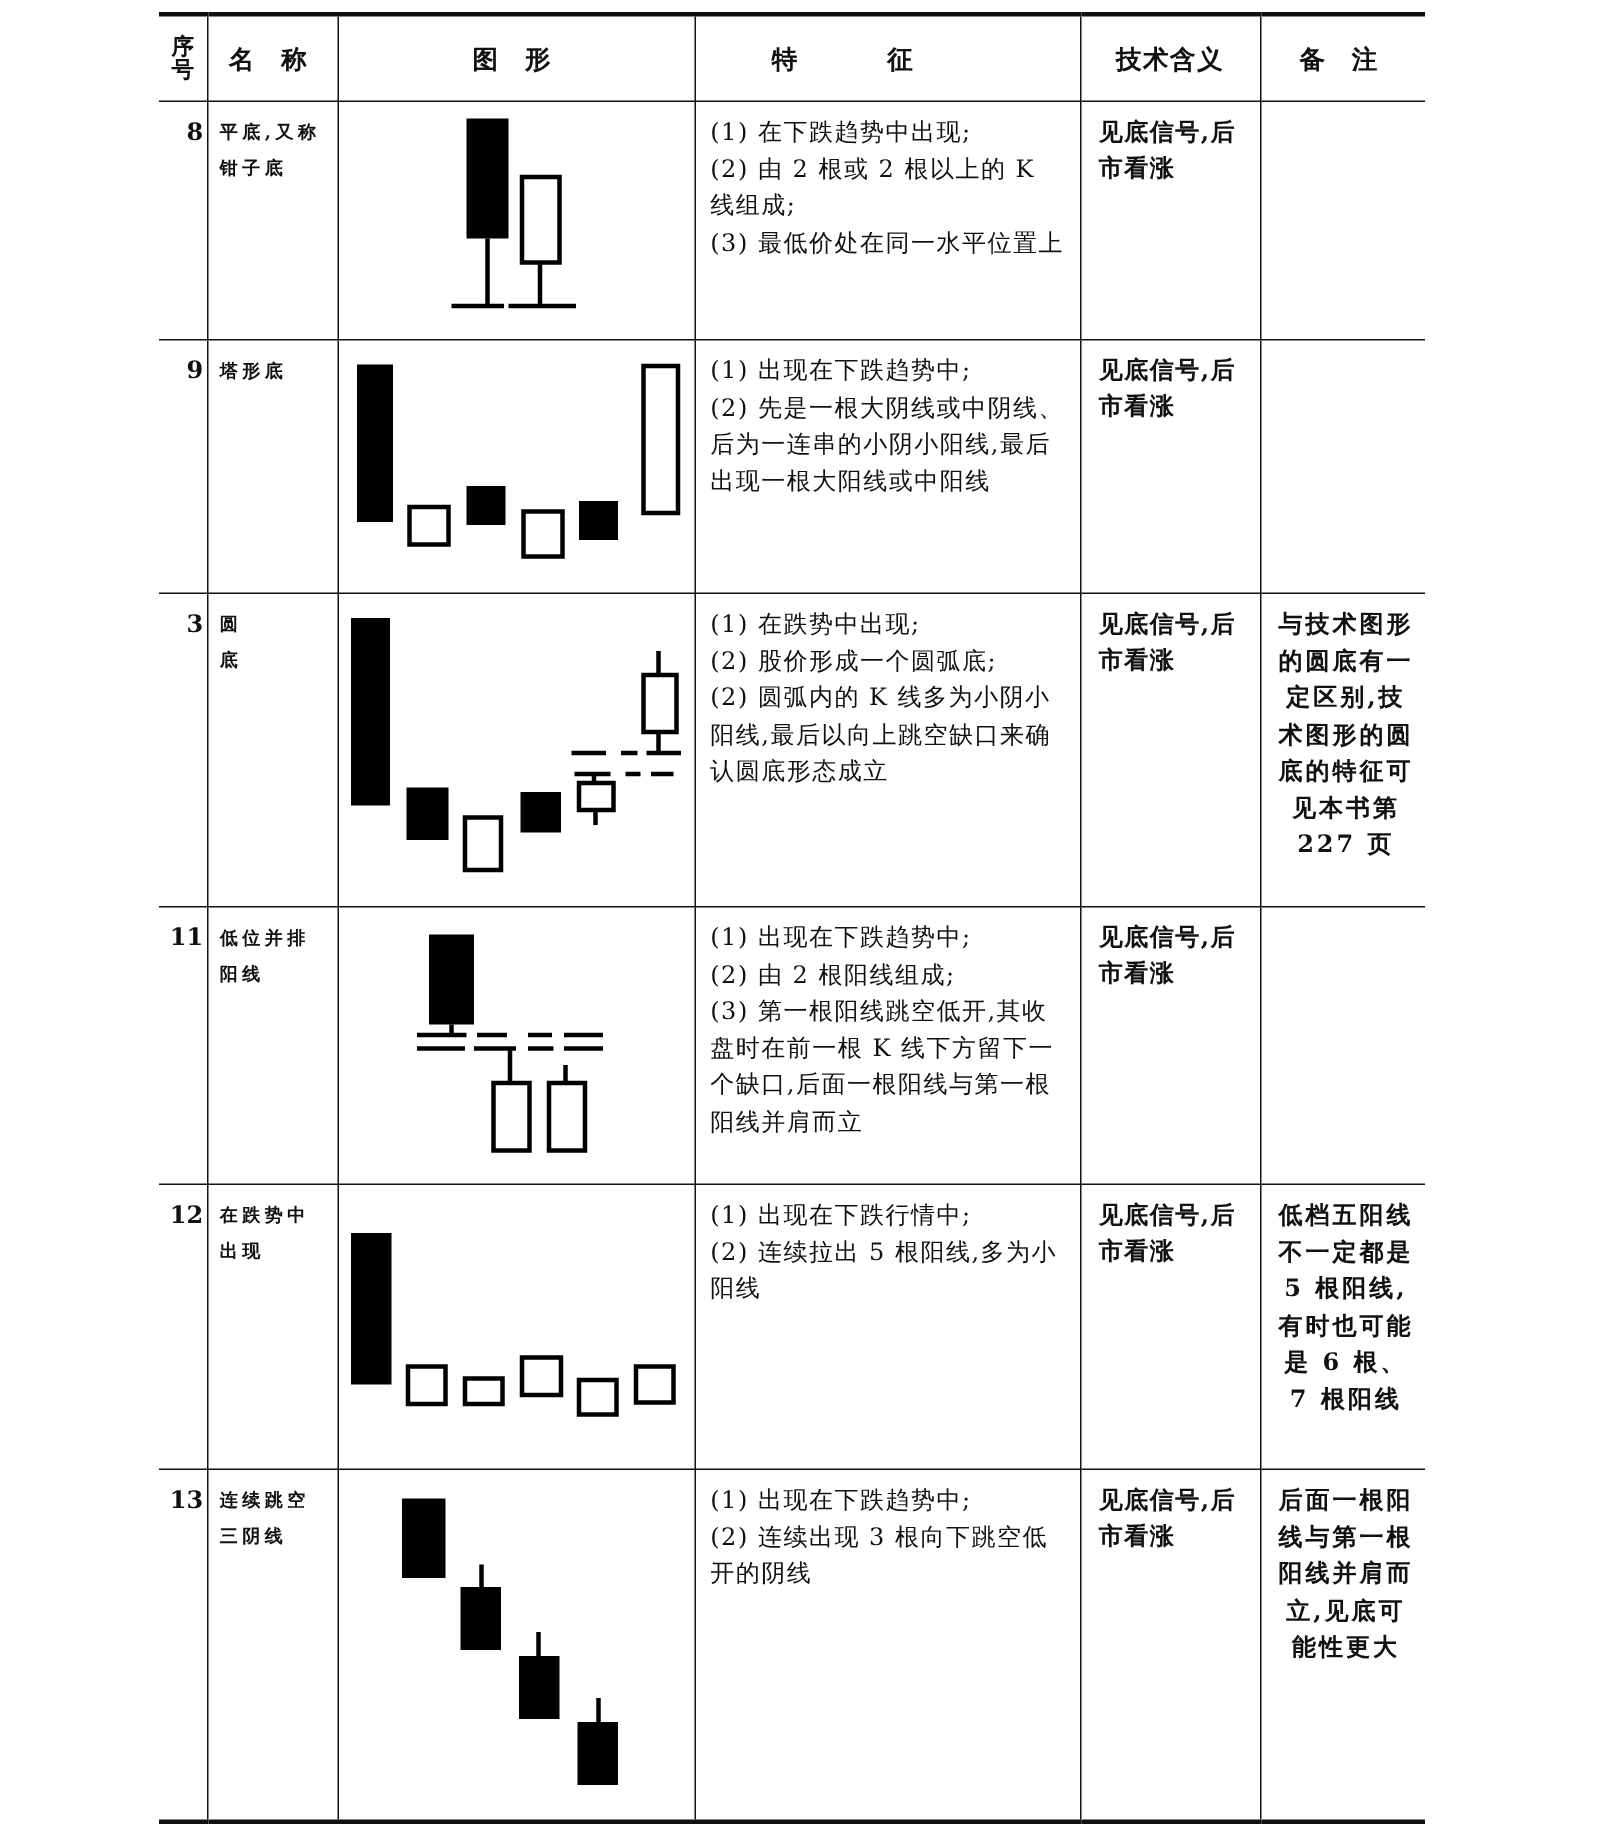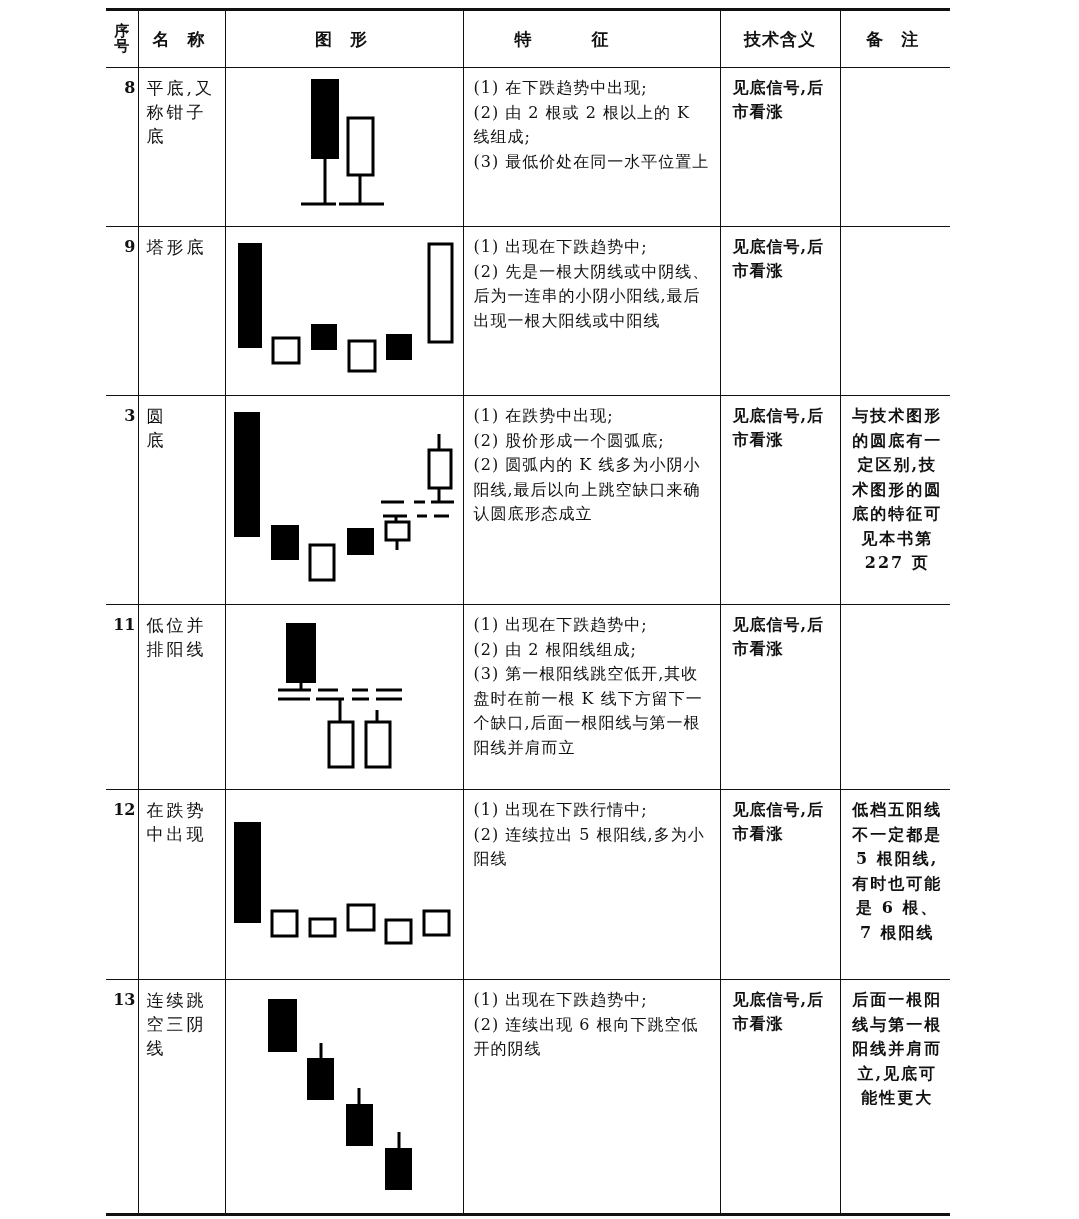--- a/index.html
+++ b/index.html
@@ -9,21 +9,21 @@
   .tbl th, .tbl td { border: 1.5px solid #111; vertical-align: top; padding: 0; }
   .tbl tr:first-child th { border-top: 3px solid #111; }
   .tbl tr:last-child td { border-bottom: 3px solid #111; }
   .tbl th:first-child, .tbl td:first-child { border-left: none; }
   .tbl th:last-child, .tbl td:last-child { border-right: none; }
   .tbl th { height: 56px; font-size: 17px; font-weight: bold; vertical-align: middle; text-align: center; letter-spacing: 6px; }
   .th-no { font-size: 15px !important; line-height: 15px; letter-spacing: 0 !important; }
   .th-no span { display: block; }
   .wide-gap { letter-spacing: 60px !important; }
   .no { text-align: right; font-size: 16px; font-weight: bold; padding: 10px 2px 0 0 !important; }
-  .name { font-size: 17px; line-height: 24px; padding: 8px 4px 0 8px !important; letter-spacing: 3px; font-weight: normal; }
+  .name { font-size: 12px; line-height: 24px; padding: 8px 4px 0 8px !important; letter-spacing: 3px; font-weight: bold; }
   .feat { font-size: 16px; line-height: 24.5px; padding: 8px 8px 0 10px !important; font-weight: normal; letter-spacing: 1px; }
   .feat div { margin: 0; }
   .tech { font-size: 16px; line-height: 24px; padding: 8px 4px 0 12px !important; font-weight: bold; letter-spacing: 1px; }
   .note { font-size: 16px; line-height: 24.5px; padding: 8px 6px 0 10px !important; font-weight: bold; letter-spacing: 2px; text-align: center; }
   .fig { position: relative; }
   .fig svg { position: absolute; left: 0; top: 0; }
 </style>
 </head>
 <body>
 
@@ -184,19 +184,19 @@
         <line x1="95" y1="63" x2="95" y2="78" stroke="#000" stroke-width="3"></line>
         <rect x="81" y="78" width="27" height="42" fill="#000"></rect>
         <line x1="133" y1="108" x2="133" y2="124" stroke="#000" stroke-width="3"></line>
         <rect x="120" y="124" width="27" height="42" fill="#000"></rect>
         <line x1="173" y1="152" x2="173" y2="168" stroke="#000" stroke-width="3"></line>
         <rect x="159" y="168" width="27" height="42" fill="#000"></rect>
       </svg>
     </td>
     <td class="feat">
       <div>(1) 出现在下跌趋势中;</div>
-      <div>(2) 连续出现 6 根向下跳空低开的阴线</div>
+      <div>(2) 连续出现 3 根向下跳空低开的阴线</div>
     </td>
     <td class="tech">见底信号,后市看涨</td>
     <td class="note">后面一根阳线与第一根阳线并肩而立,见底可能性更大</td>
   </tr>
 </tbody>
   </table>
 
 </body></html>

